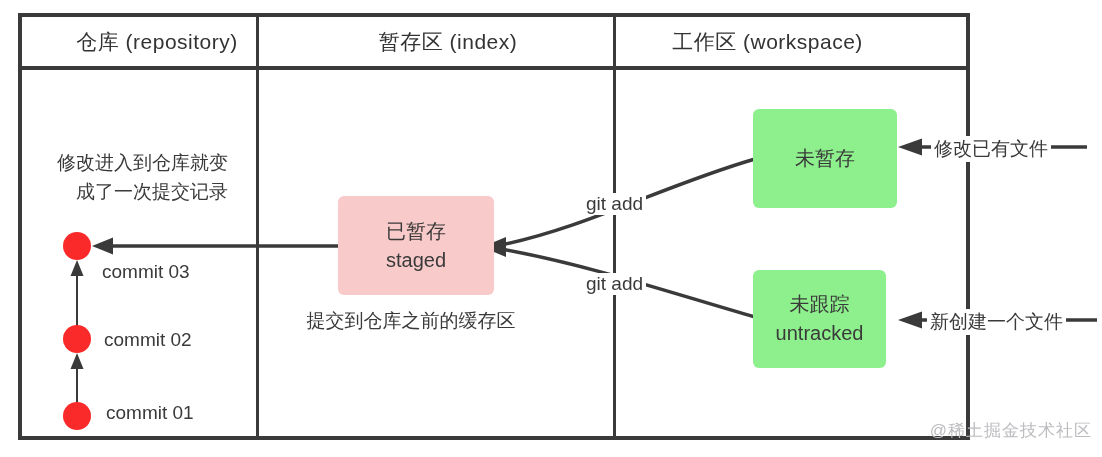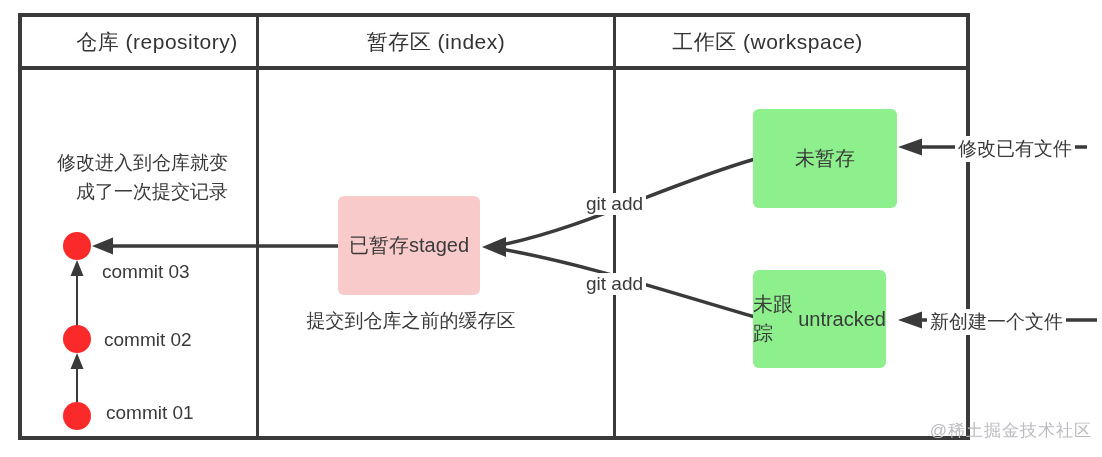--- a/index.html
+++ b/index.html
@@ -33,44 +33,44 @@
   .commit-dot{fill:var(--commit-node,#fb2a2a);stroke:none;}
   
   .lbl{z-index:3;font-size:19px;color:#3a3a3a;white-space:nowrap;}
   .onLine{background:#fff;padding:0 3px;}
   .note{
     left:28px;top:148px;width:200px;
     text-align:right;font-size:19px;line-height:1.55;z-index:3;
   }
   .box{
     z-index:3;border-radius:6px;
-    display:flex;flex-direction:row;align-items:center;justify-content:center;
+    display:flex;flex-direction:column;align-items:center;justify-content:center;
     font-size:20px;line-height:1.45;color:#3a3a3a;
   }
-  .box-staged{left:338px;top:196px;width:142px;height:99px;background:var(--staged-bg,#f9caca);}
+  .box-staged{left:338px;top:196px;width:156px;height:99px;background:var(--staged-bg,#f9caca);}
   .box-unstaged{left:753px;top:109px;width:144px;height:99px;background:var(--workspace-box-bg,#8df08d);}
   .box-untracked{left:753px;top:270px;width:133px;height:98px;background:var(--workspace-box-bg,#8df08d);}
   .caption{left:306px;top:308px;width:210px;text-align:center;font-size:19px;z-index:3;}
   .watermark{
     right:10px;top:419px;z-index:4;
     font-size:17px;color:var(--watermark-text,#bcbcc0);letter-spacing:1px;
   }
 </style>
 </head>
 <body>
 
 <div id="canvas">
 
   <div class="abs frame"></div>
   <div class="abs vline" style="left:256px;"></div>
   <div class="abs vline" style="left:613px;"></div>
   <div class="abs hline"></div>
 
   <div class="abs hdr" style="left:22px;width:270px;">仓库 (repository)</div>
-  <div class="abs hdr" style="left:259px;width:354px;">暂存区 (index)</div>
+  <div class="abs hdr" style="left:259px;width:354px;padding-left:12px;">暂存区 (index)</div>
   <div class="abs hdr" style="left:616px;width:303px;">工作区 (workspace)</div>
 
   <svg id="arrows" class="abs" width="1102" height="457" viewBox="0 0 1102 457">
 
     <line class="stroke" x1="338" y1="246" x2="108" y2="246" stroke-width="3.5"></line>
     <polygon class="fillhead" points="92,246 113,237.5 113,254.5"></polygon>
 
     <line class="stroke" x1="77" y1="270" x2="77" y2="327" stroke-width="2"></line>
     <polygon class="fillhead" points="77,260 70.5,276 83.5,276"></polygon>
     <line class="stroke" x1="77" y1="363" x2="77" y2="404" stroke-width="2"></line>
@@ -106,18 +106,18 @@
   <div class="abs lbl onLine" style="left:583px;top:193px;">git add</div>
   <div class="abs lbl onLine" style="left:583px;top:273px;">git add</div>
 
   <div class="abs box box-unstaged">
     <div>未暂存</div>
   </div>
   <div class="abs box box-untracked">
     <div>未跟踪</div>
     <div>untracked</div>
   </div>
-  <div class="abs lbl onLine" style="left:931px;top:136px;margin-left:24px;">修改已有文件</div>
+  <div class="abs lbl onLine" style="left:931px;top:136px;">修改已有文件</div>
   <div class="abs watermark">@稀土掘金技术社区</div>
 
   <div class="abs lbl onLine" style="left:927px;top:309px;">新创建一个文件</div>
 
 </div>
 
 </body></html>

